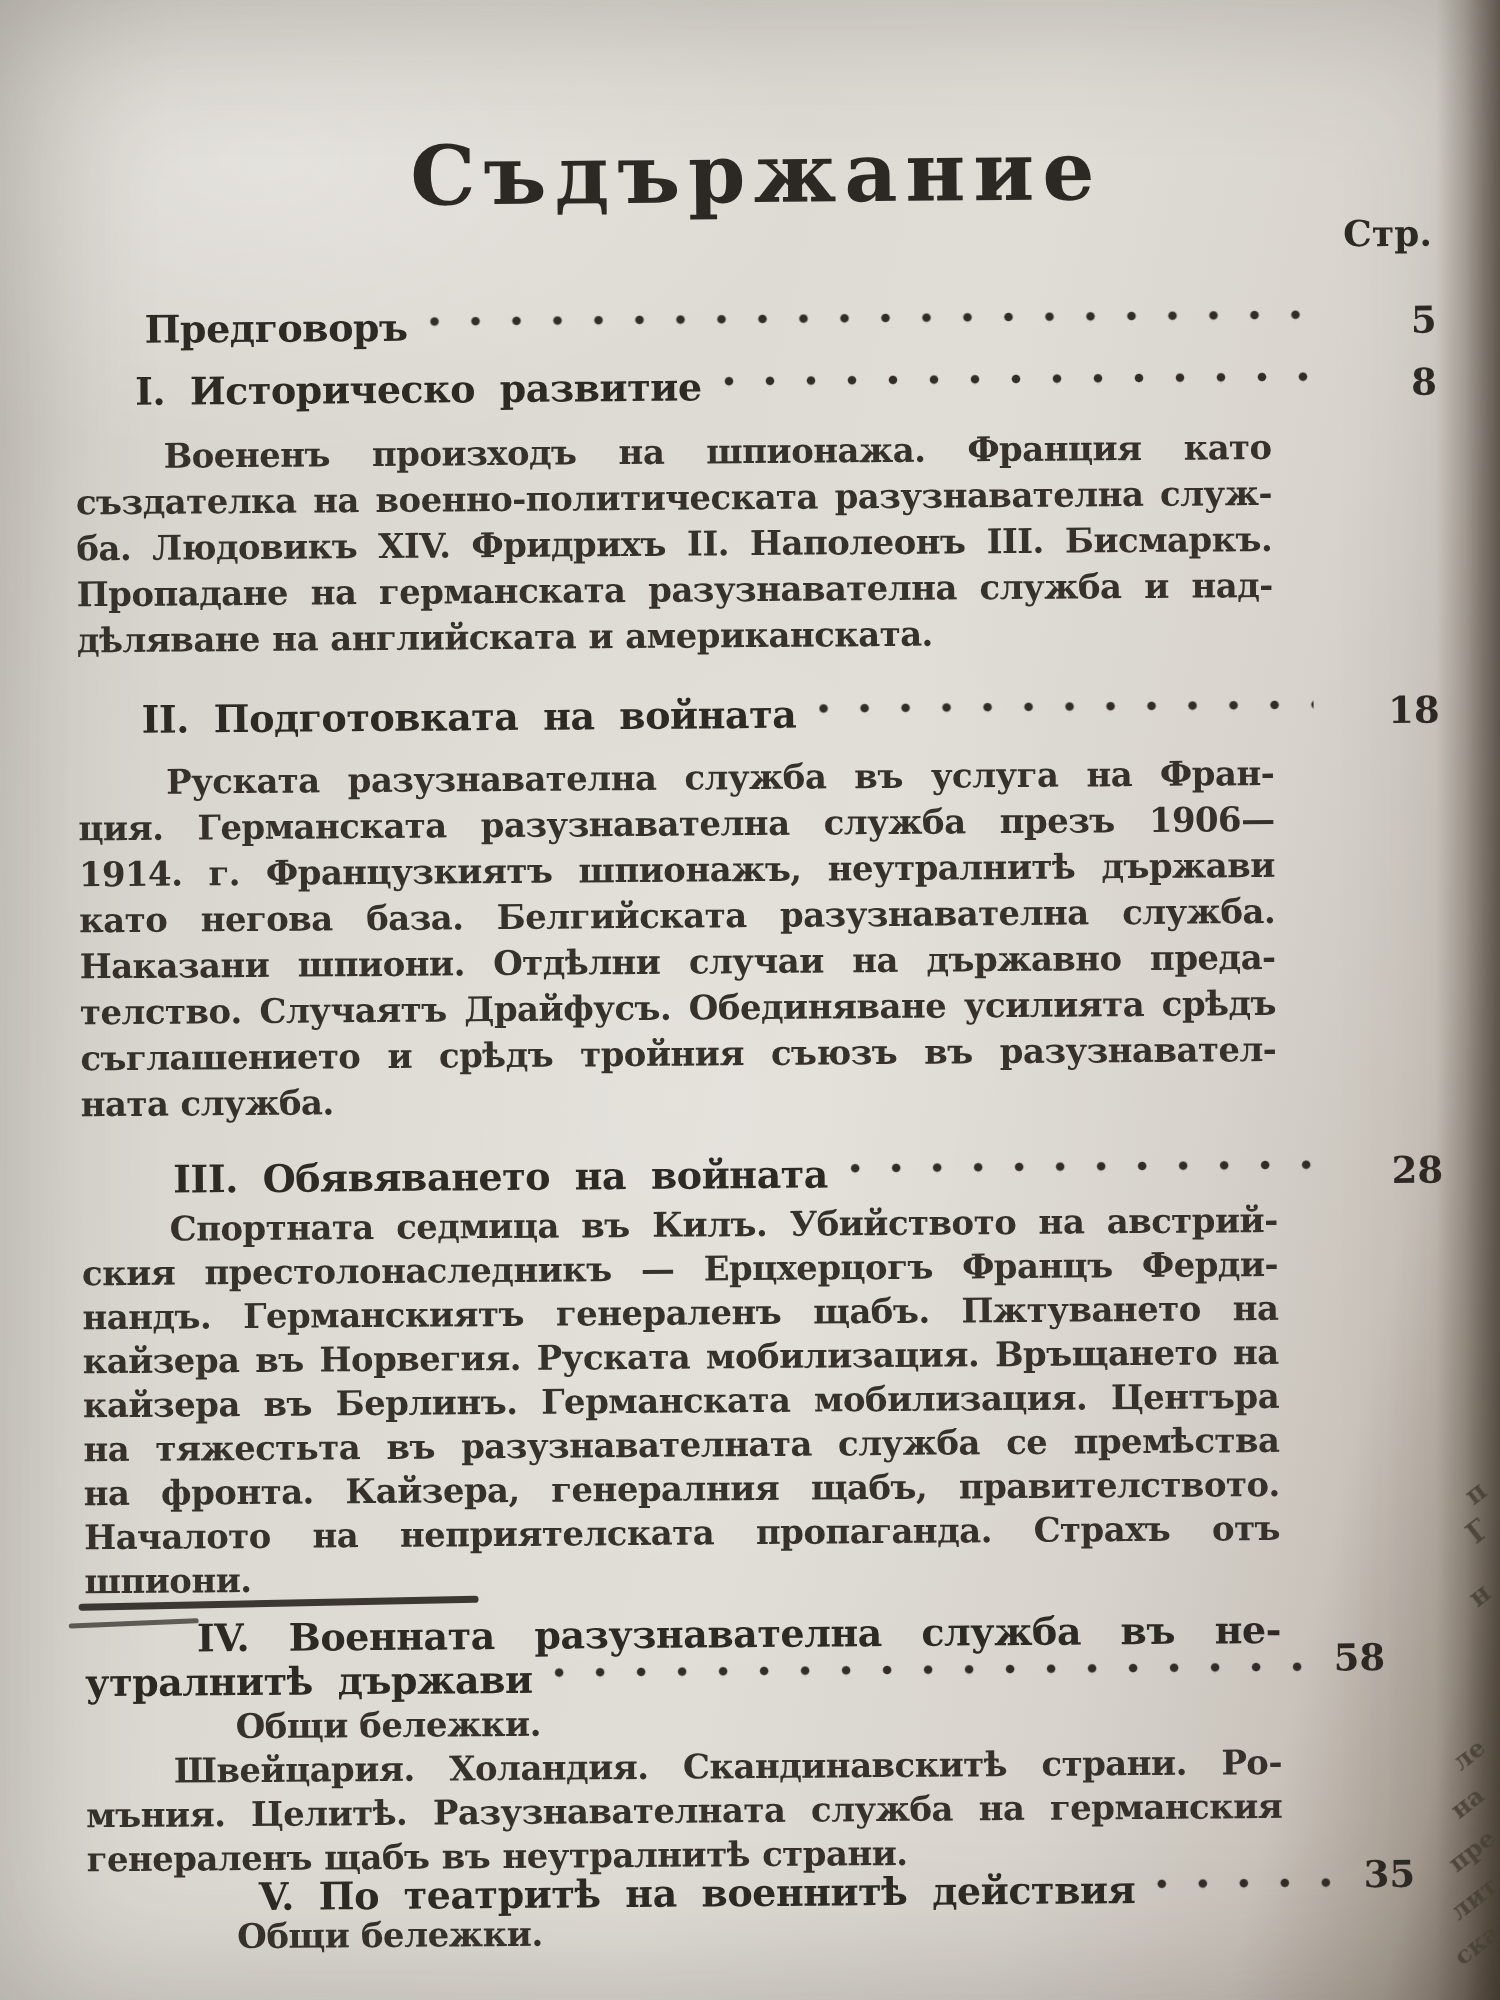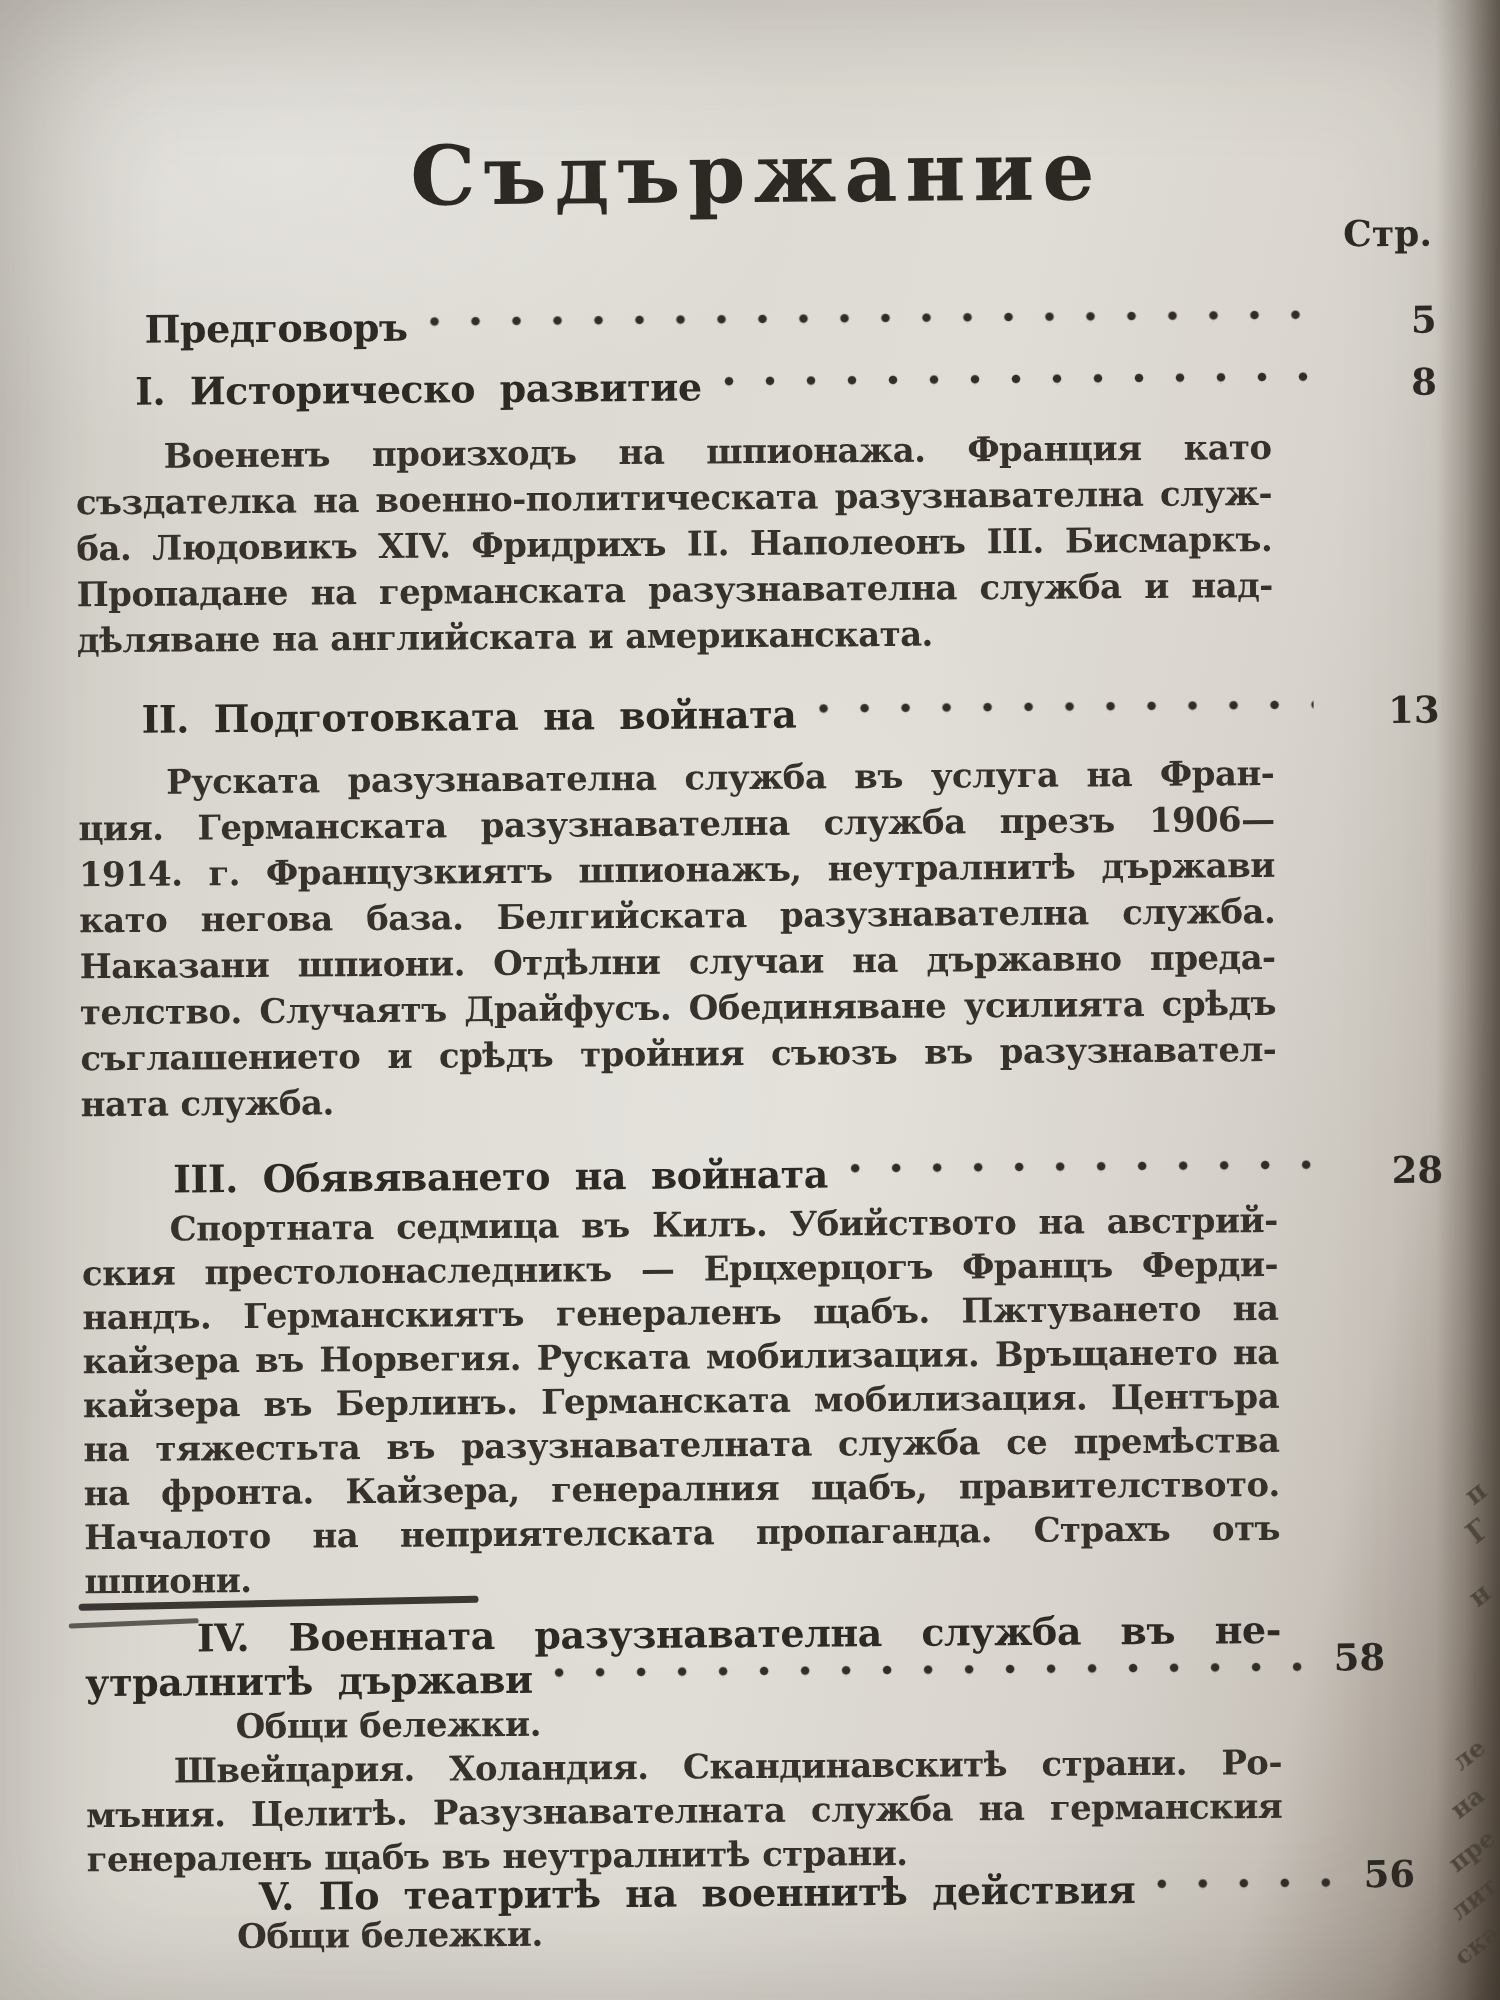--- a/index.html
+++ b/index.html
@@ -80,21 +80,21 @@
       <div class="jl ind">Воененъ произходъ на шпионажа. Франция като</div>
       <div class="jl">създателка на военно-политическата разузнавателна служ-</div>
       <div class="jl">ба. Людовикъ XIV. Фридрихъ II. Наполеонъ III. Бисмаркъ.</div>
       <div class="jl">Пропадане на германската разузнавателна служба и над-</div>
       <div class="ll">дѣляване на английската и американската.</div>
     </div>
 
     <div class="row mt34">
       <span class="h pl64">II. Подготовката на войната</span>
       <span class="leader"></span>
-      <span class="pnum">13</span>
+      <span class="pnum">18</span>
     </div>
     <div class="para mt16">
       <div class="jl ind">Руската разузнавателна служба въ услуга на Фран-</div>
       <div class="jl">ция. Германската разузнавателна служба презъ 1906—</div>
       <div class="jl">1914. г. Французкиятъ шпионажъ, неутралнитѣ държави</div>
       <div class="jl">като негова база. Белгийската разузнавателна служба.</div>
       <div class="jl">Наказани шпиони. Отдѣлни случаи на държавно преда-</div>
       <div class="jl">телство. Случаятъ Драйфусъ. Обединяване усилията срѣдъ</div>
       <div class="jl">съглашението и срѣдъ тройния съюзъ въ разузнавател-</div>
       <div class="ll">ната служба.</div>
@@ -131,21 +131,21 @@
     <div class="para tight">
       <div class="jl ind">Швейцария. Холандия. Скандинавскитѣ страни. Ро-</div>
       <div class="jl">мъния. Целитѣ. Разузнавателната служба на германския</div>
       <div class="ll">генераленъ щабъ въ неутралнитѣ страни.</div>
     </div>
 
     <div class="row mtm6">
       <span class="h pl172">V. По театритѣ на военнитѣ действия</span>
       <span class="leader short"></span>
       <span class="spacer"></span>
-      <span class="pnum raised2">56</span>
+      <span class="pnum raised2">35</span>
     </div>
     <div class="note mtm6">Общи бележки.</div>
 
   </div>
 
   <div class="edge"></div>
   <span class="frag" style="left:1466px;top:1478px;font-size:26px;">п</span>
   <span class="frag" style="left:1468px;top:1516px;font-size:27px;">Г</span>
   <span class="frag" style="left:1470px;top:1580px;font-size:26px;">н</span>
   <span class="frag" style="left:1452px;top:1740px;font-size:25px;">ле</span>

